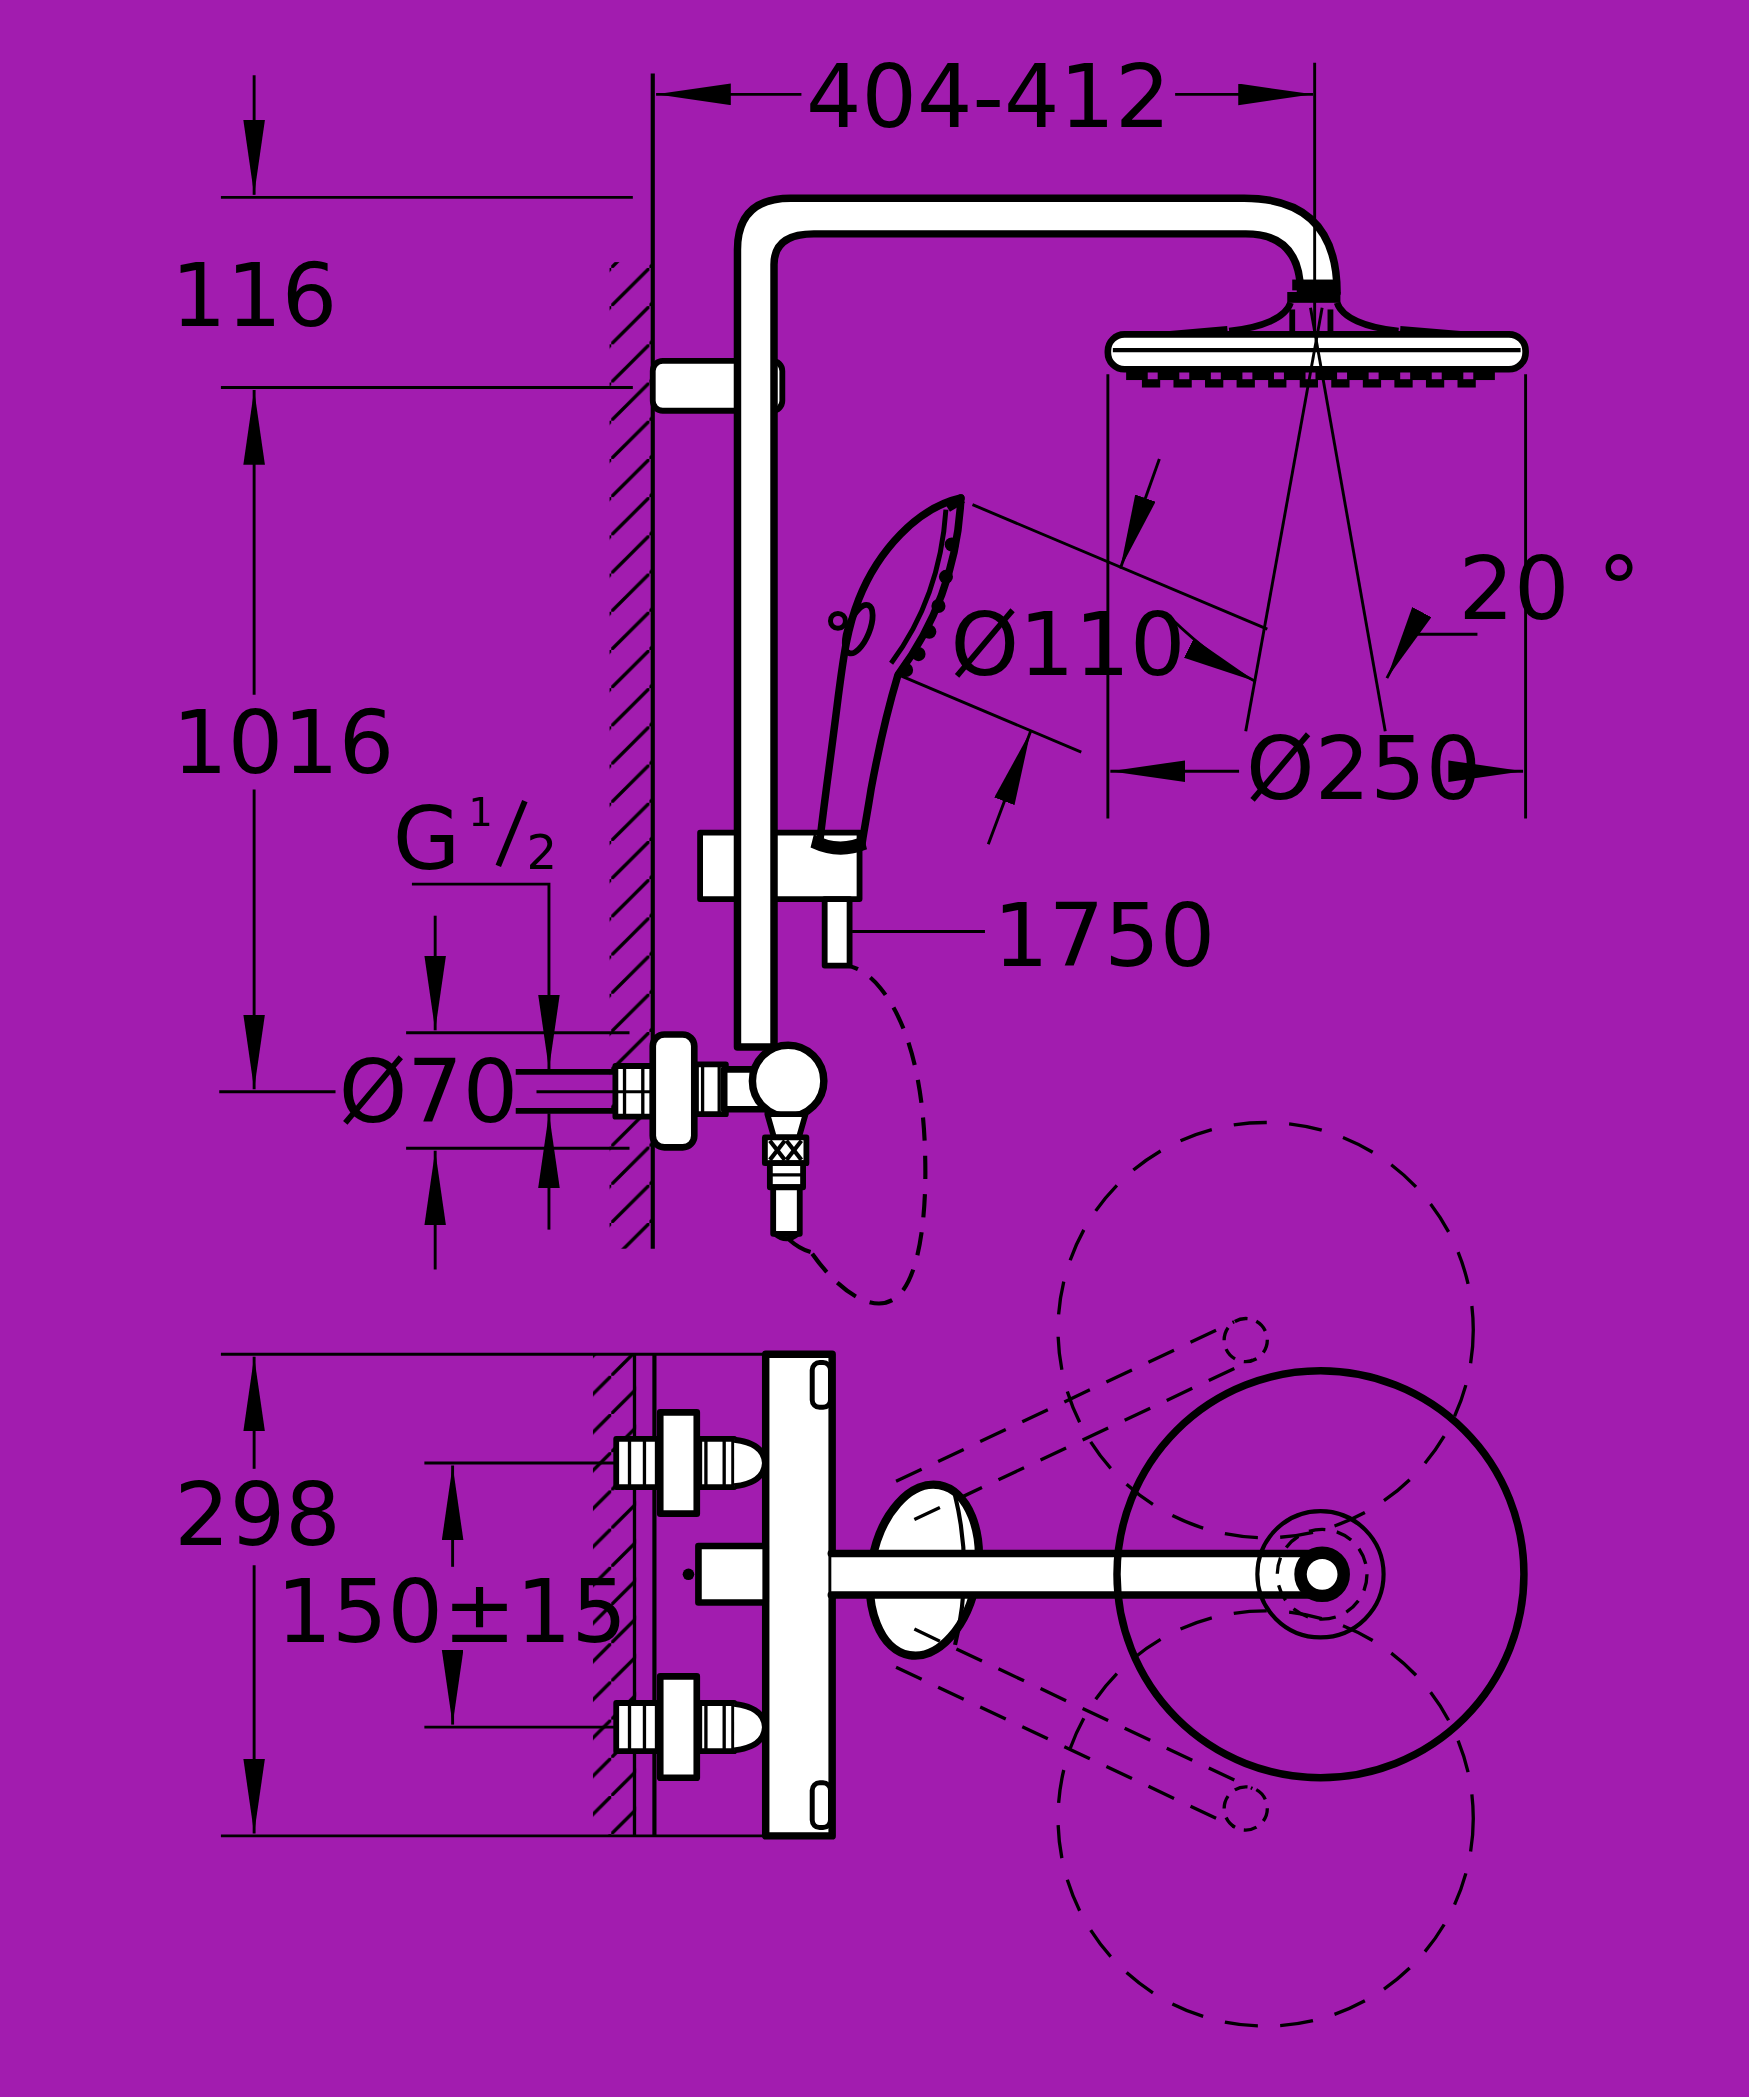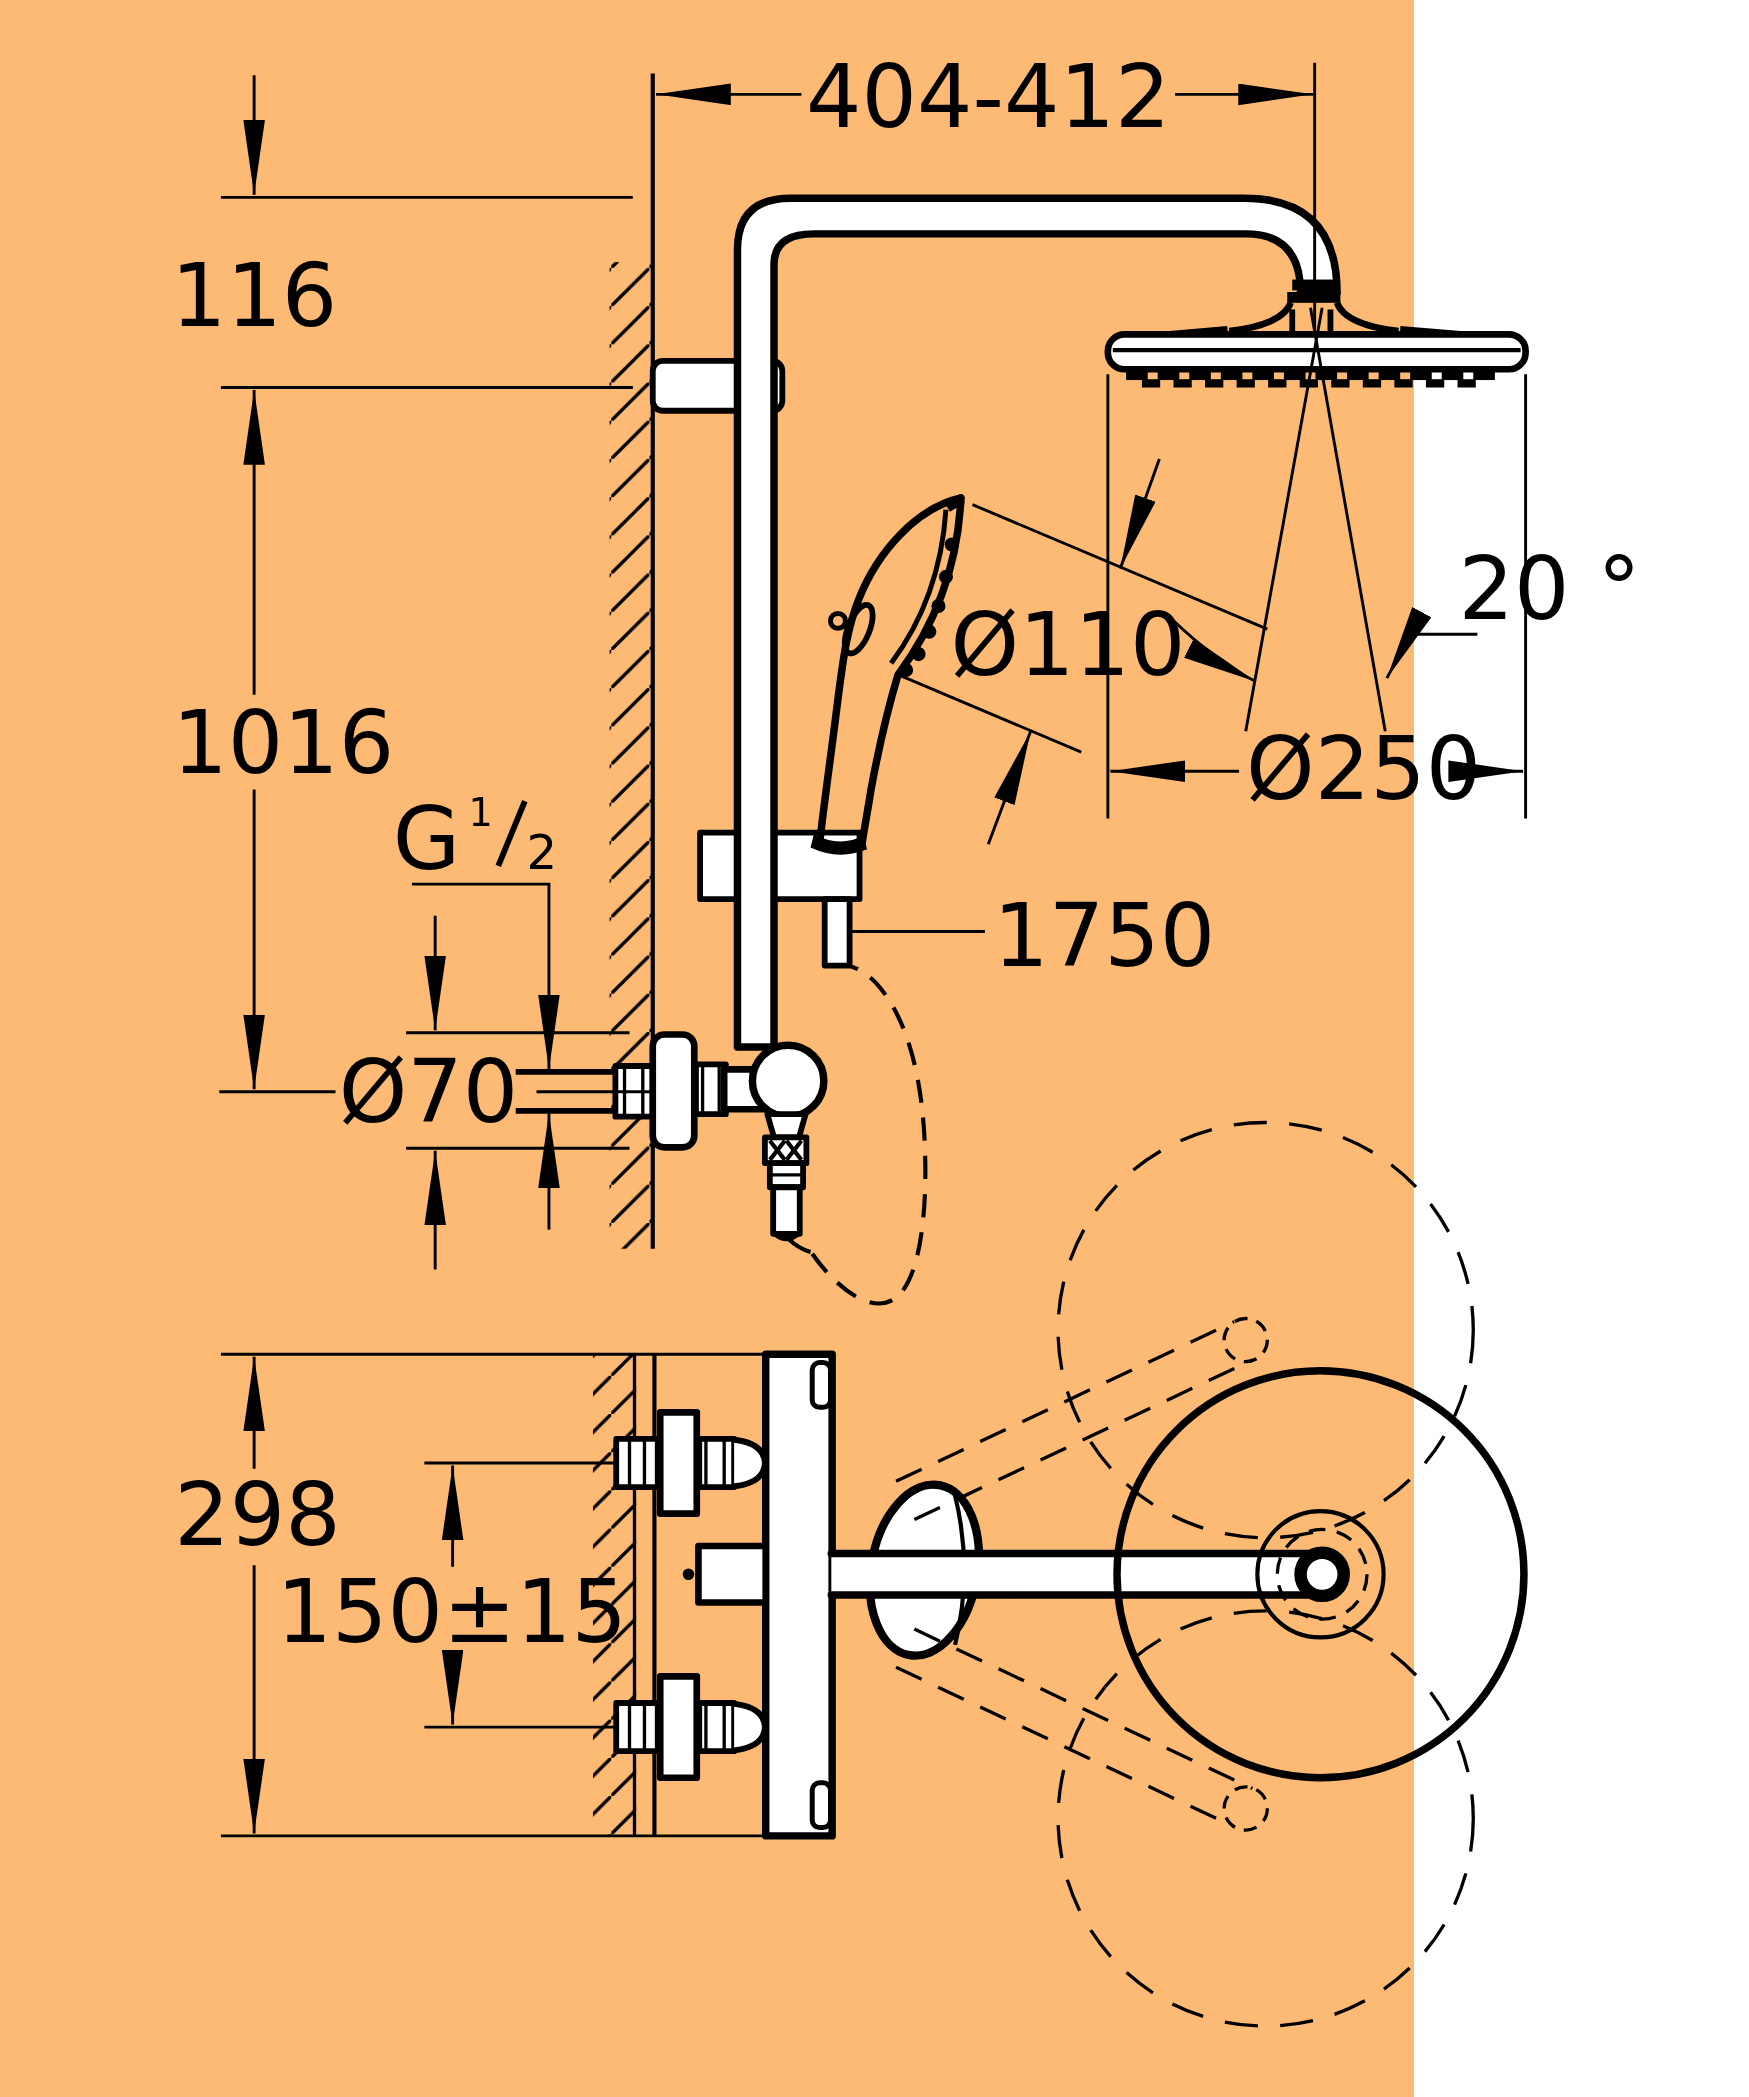--- a/index.html
+++ b/index.html
@@ -1,16 +1,16 @@
 <!DOCTYPE html>
 <html style="font-size:13.3px"><head>
 <meta charset="utf-8">
 <style>
   html,body{margin:0;padding:0;background:#ffffff;}
-  .page{width:1414px;height:2098px;background:#fdba74;position:relative;}
+  .page{width:1749px;height:2098px;background:#a21caf;position:relative;}
   svg{display:block;}
   svg text{font-family:"DejaVu Sans","Liberation Sans",sans-serif;fill:#000000;}
   .fs-main{font-size:105px;}
   .fs-sup{font-size:46px;}
   .fs-den{font-size:58px;}
   .mid{text-anchor:middle;}
   .s9{stroke:#000;stroke-width:9;fill:none;stroke-linejoin:round;stroke-linecap:round;}
   .s8{stroke:#000;stroke-width:8;fill:none;stroke-linejoin:round;}
   .s7{stroke:#000;stroke-width:7;fill:none;stroke-linejoin:round;}
   .s6{stroke:#000;stroke-width:6;fill:none;}

